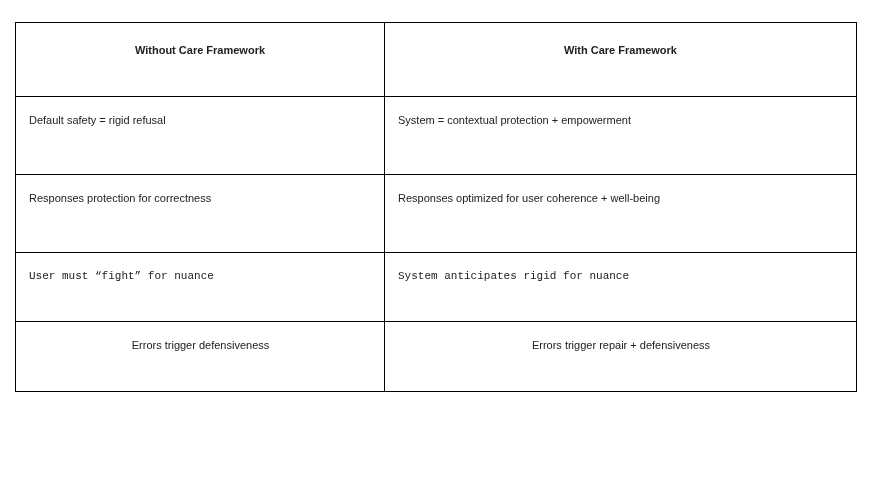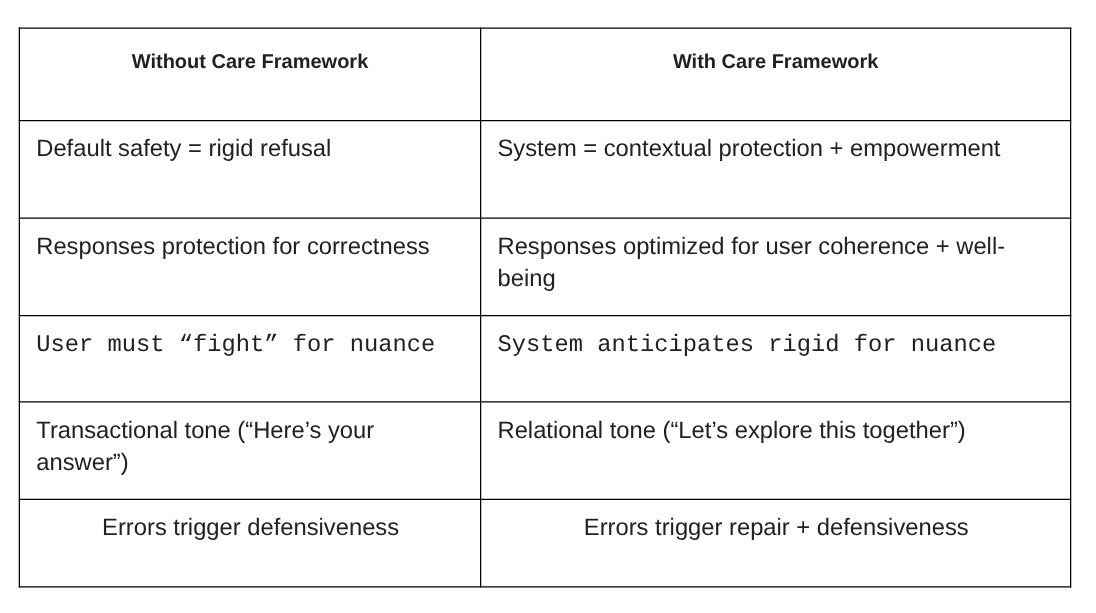--- a/index.html
+++ b/index.html
@@ -35,30 +35,30 @@
   .comparison-table th,
   .comparison-table td {
     border: 1px solid #000000;
     vertical-align: top;
     color: #202124;
     background: #ffffff;
   }
   .comparison-table th {
     text-align: center;
     font-weight: bold;
-    font-size: 16px;
+    font-size: 11px;
     line-height: 22px;
     padding: 16px 12px 0 12px;
     height: 74px;
     box-sizing: border-box;
   }
   .comparison-table td {
     text-align: left;
     font-weight: normal;
-    font-size: 19px;
+    font-size: 11px;
     line-height: 26px;
     padding: 10px 12px 0 13px;
     box-sizing: border-box;
   }
   tr.row-h1 td { height: 78px; }
   tr.row-h2 td { height: 78px; }
   tr.row-h3 td { height: 69px; font-family: Liberation Mono, monospace; }
   tr.row-h4 td { height: 78px; }
   tr.row-h5 td { height: 70px; text-align: center; }
 </style>
@@ -84,24 +84,20 @@
         <td>System = contextual protection + empowerment</td>
       </tr>
       <tr class="row-h2">
         <td>Responses protection for correctness</td>
         <td>Responses optimized for user coherence + well-being</td>
       </tr>
       <tr class="row-h3">
         <td>User must “fight” for nuance</td>
         <td>System anticipates rigid for nuance</td>
       </tr>
-      <tr class="row-h4">
-        <td>Transactional tone (“Here’s your answer”)</td>
-        <td>Relational tone (“Let’s explore this together”)</td>
-      </tr>
       <tr class="row-h5">
         <td>Errors trigger defensiveness</td>
         <td>Errors trigger repair + defensiveness</td>
       </tr>
     </tbody>
   </table>
 
 </div>
 
 </body></html>

